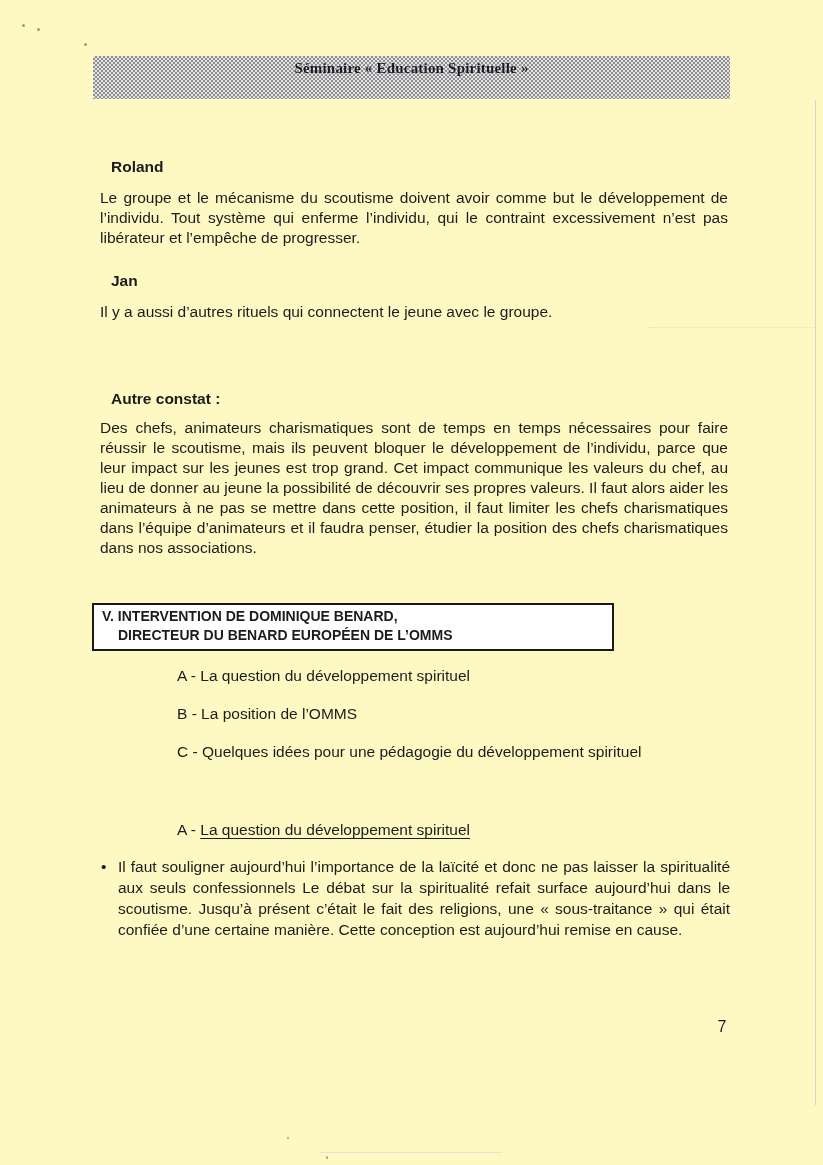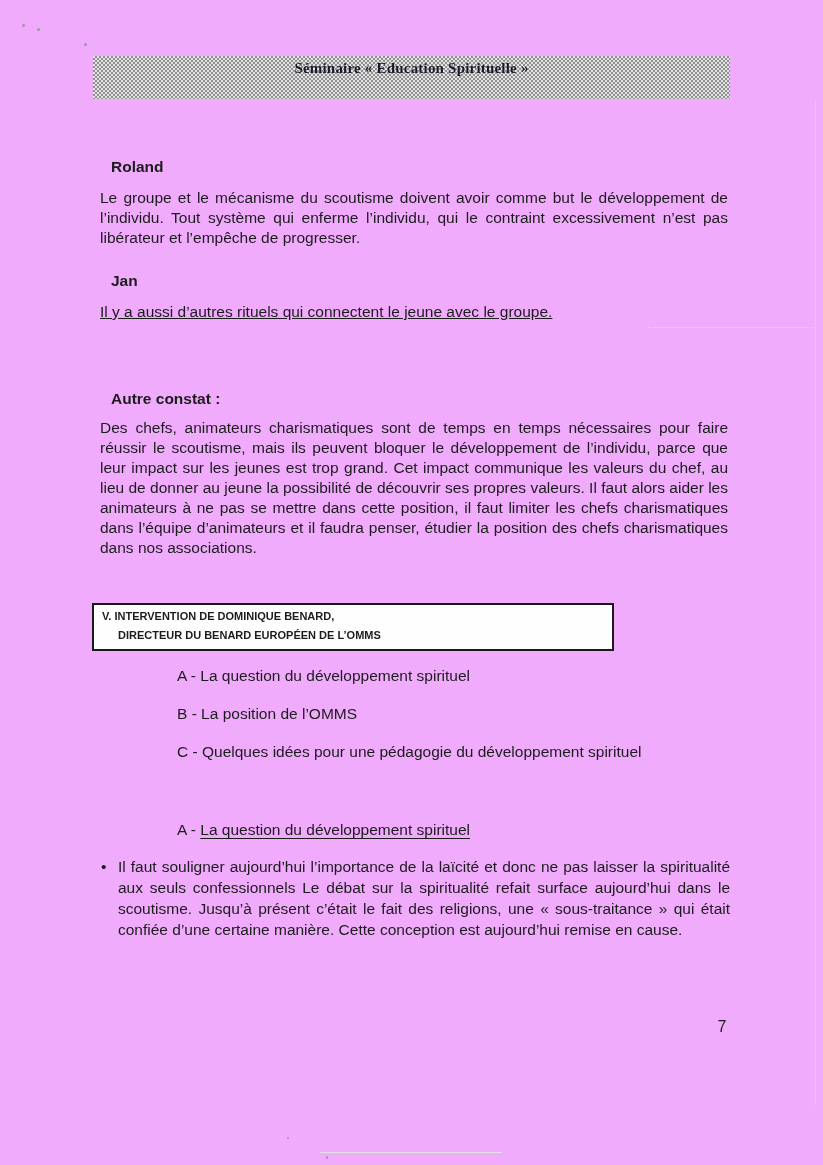--- a/index.html
+++ b/index.html
@@ -4,21 +4,21 @@
 <style>
   html, body {
     margin: 0;
     padding: 0;
     background: #ffffff;
   }
   .page {
     position: relative;
     width: 823px;
     height: 1165px;
-    background: #f0abfc;
+    background: #fef9c3;
     overflow: hidden;
     font-family: "Liberation Sans", sans-serif;
     color: #1c1c1c;
   }
   
   .banner {
     position: absolute;
     left: 93px;
     top: 56px;
     width: 637px;
@@ -39,35 +39,35 @@
     font-size: 15px;
     line-height: 18px;
     color: #181826;
     letter-spacing: 0.2px;
     text-shadow: 0 0 1px rgba(255,255,255,0.6);
   }
   
   .block { position: absolute; left: 100px; width: 628px; }
   .h { font-weight: bold; font-size: 15.5px; line-height: 20px; margin: 11px; }
   .p { font-size: 15.5px; line-height: 20px; margin: 0; text-align: justify; }
-  .p-left { text-align: left; text-decoration: underline; }
+  .p-left { text-align: left; }
 
   
   .section-box {
     position: absolute;
     left: 92px;
     top: 603px;
     width: 504px;
     border: 2px solid #1a1a1a;
     padding: 2px 6px 4px 8px;
     background: #fefefe;
   }
   .section-box .line {
     font-weight: bold;
-    font-size: 11px;
+    font-size: 14px;
     line-height: 19px;
     white-space: nowrap;
   }
   .section-box .line2 { padding-left: 16px; }
 
   
   .agenda { position: absolute; left: 177px; top: 666px; width: 560px; }
   .agenda .item { font-size: 15.5px; line-height: 20px; margin-bottom: 18px; }
 
   

